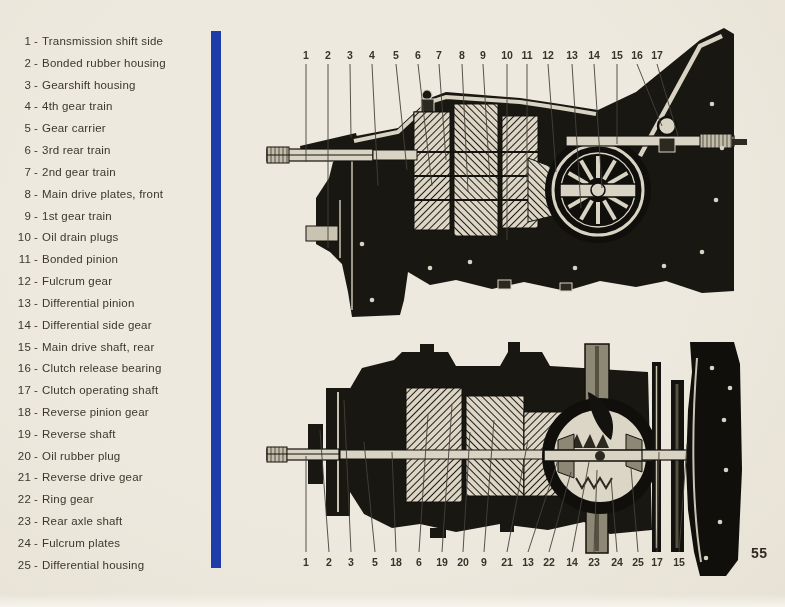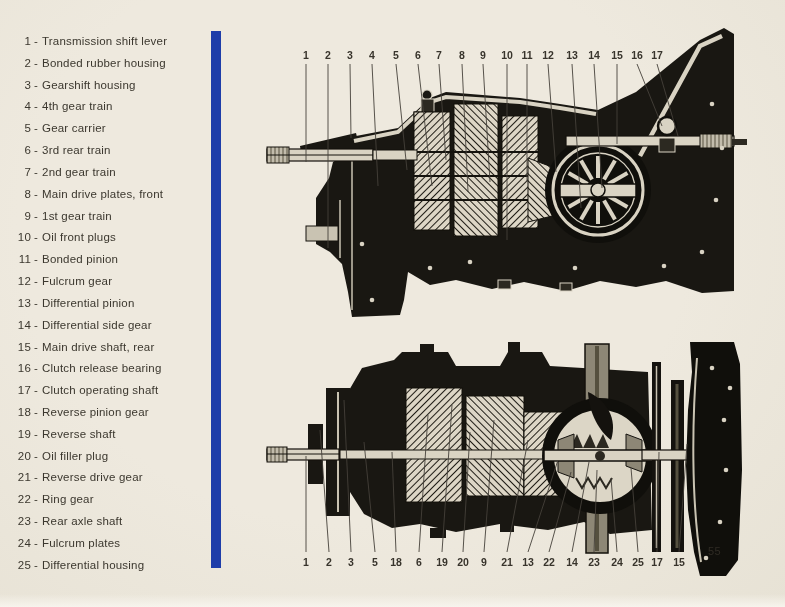--- a/index.html
+++ b/index.html
@@ -24,37 +24,37 @@
     height:21.83px;display:flex;align-items:center;
     font-size:11.5px;white-space:nowrap;letter-spacing:.2px;
   }
   .legend-item .num{width:31px;text-align:right;flex:0 0 31px;}
   .legend-item .sep{padding:0 4px 0 3px;}
   .accent-bar{
     position:absolute;left:211px;top:31px;width:9.5px;height:537px;
   }
   .diagram-svg{position:absolute;left:0;top:0;}
   .page-number{
-    position:absolute;left:708px;top:545px;
-    font-size:11px;font-weight:normal;color:#2f2b24;letter-spacing:.5px;
+    position:absolute;left:751px;top:545px;
+    font-size:14px;font-weight:bold;color:#2f2b24;letter-spacing:.5px;
   }
   .callout-number{
     font-size:10.5px;font-weight:bold;fill:#38342c;
   }
 </style>
 </head>
 <body style="background: rgb(235, 230, 219);">
 
 <div class="scan-page">
 
   <div class="legend" id="legend">
       <div class="legend-item">
         <span class="num">1</span>
         <span class="sep">-</span>
-        <span class="label">Transmission shift lever</span>
+        <span class="label">Transmission shift side</span>
       </div>
       <div class="legend-item">
         <span class="num">2</span>
         <span class="sep">-</span>
         <span class="label">Bonded rubber housing</span>
       </div>
       <div class="legend-item">
         <span class="num">3</span>
         <span class="sep">-</span>
         <span class="label">Gearshift housing</span>
@@ -85,21 +85,21 @@
         <span class="label">Main drive plates, front</span>
       </div>
       <div class="legend-item">
         <span class="num">9</span>
         <span class="sep">-</span>
         <span class="label">1st gear train</span>
       </div>
       <div class="legend-item">
         <span class="num">10</span>
         <span class="sep">-</span>
-        <span class="label">Oil front plugs</span>
+        <span class="label">Oil drain plugs</span>
       </div>
       <div class="legend-item">
         <span class="num">11</span>
         <span class="sep">-</span>
         <span class="label">Bonded pinion</span>
       </div>
       <div class="legend-item">
         <span class="num">12</span>
         <span class="sep">-</span>
         <span class="label">Fulcrum gear</span>
@@ -135,21 +135,21 @@
         <span class="label">Reverse pinion gear</span>
       </div>
       <div class="legend-item">
         <span class="num">19</span>
         <span class="sep">-</span>
         <span class="label">Reverse shaft</span>
       </div>
       <div class="legend-item">
         <span class="num">20</span>
         <span class="sep">-</span>
-        <span class="label">Oil filler plug</span>
+        <span class="label">Oil rubber plug</span>
       </div>
       <div class="legend-item">
         <span class="num">21</span>
         <span class="sep">-</span>
         <span class="label">Reverse drive gear</span>
       </div>
       <div class="legend-item">
         <span class="num">22</span>
         <span class="sep">-</span>
         <span class="label">Ring gear</span>

